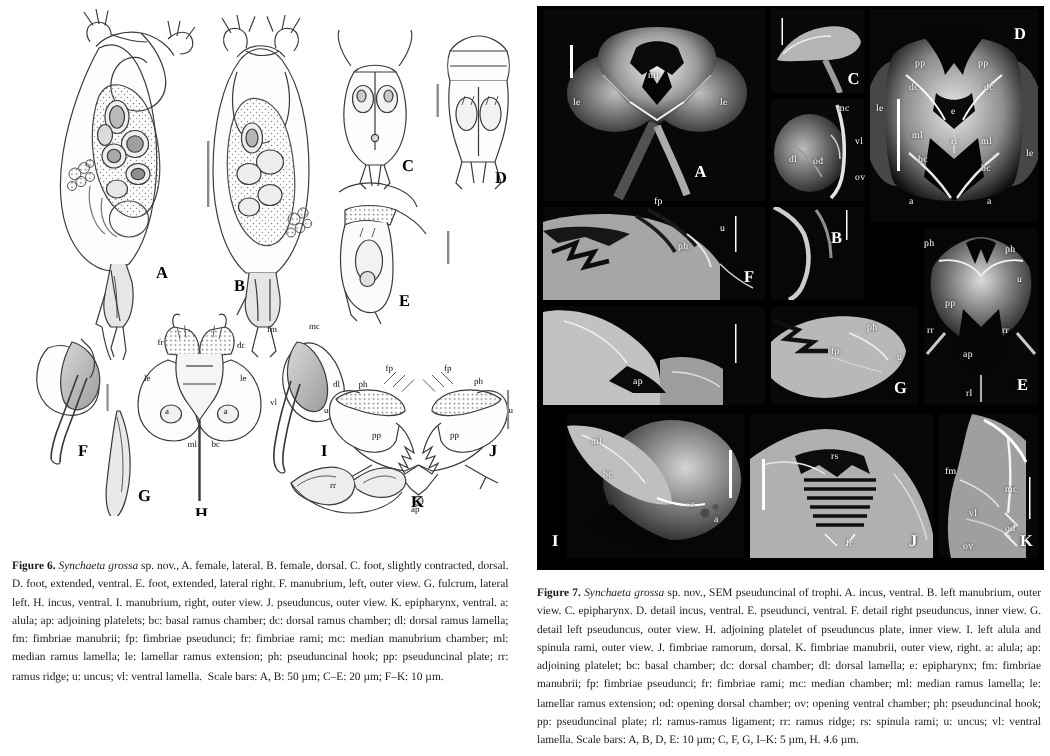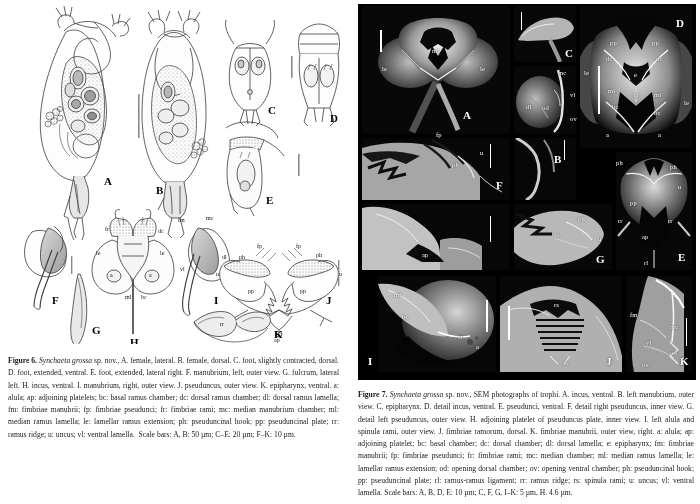--- a/index.html
+++ b/index.html
@@ -92,21 +92,21 @@
   .caption {
     font-family: "Liberation Serif", serif;
     font-size: 7.6px;
     line-height: 1.62;
     text-align: justify;
     color: #1a1a1a;
     margin: 0;
   }
   .caption b { font-weight: bold; }
   .caption i { font-style: italic; }
-  .cap6 { width: 331px; margin-top: 11px; }
+  .cap6 { width: 331px; margin-top: 27px; }
   .cap7 { width: 336px; margin-top: 9px; }
 </style>
 </head>
 <body>
 
 <div class="page">
 
   <div class="col col-left">
 
     <div class="fig6-plate">
@@ -651,20 +651,20 @@
       <div class="alabel" style="left:288px; top:336px;">vl</div>
       <div class="alabel" style="left:312px; top:346px;">od</div>
       <div class="alabel" style="left:284px; top:358px;">ov</div>
       <div class="sbar-w" style="left:328px; top:314px; width:1.4px; height:28px;"></div>
     </div>
 
     <p class="caption cap7">
       <b>Figure 7.</b>
       <i>Synchaeta grossa</i>
       <span>sp. nov.,</span>
-      <span>SEM photographs of trophi.</span>
+      <span>SEM pseuduncinal of trophi.</span>
       <span>A. incus, ventral. B. left manubrium, outer view. C. epipharynx. D. detail incus, ventral. E. pseudunci, ventral. F. detail right pseuduncus, inner view. G. detail left pseuduncus, outer view. H. adjoining platelet of pseuduncus plate, inner view. I. left alula and spinula rami, outer view. J. fimbriae ramorum, dorsal. K. fimbriae manubrii, outer view, right.</span>
       <span>a: alula; ap: adjoining platelet; bc: basal chamber; dc: dorsal chamber; dl: dorsal lamella; e: epipharynx; fm: fimbriae manubrii; fp: fimbriae pseudunci; fr: fimbriae rami; mc: median chamber; ml: median ramus lamella; le: lamellar ramus extension; od: opening dorsal chamber; ov: opening ventral chamber; ph: pseuduncinal hook; pp: pseuduncinal plate; rl: ramus-ramus ligament; rr: ramus ridge; rs: spinula rami; u: uncus; vl: ventral lamella.</span>
       <span>Scale bars:</span>
       <span>A, B, D, E: 10 µm; C, F, G, I–K: 5 µm, H. 4.6 µm.</span>
     </p>
   </div>
 </div>
 
 </body></html>

